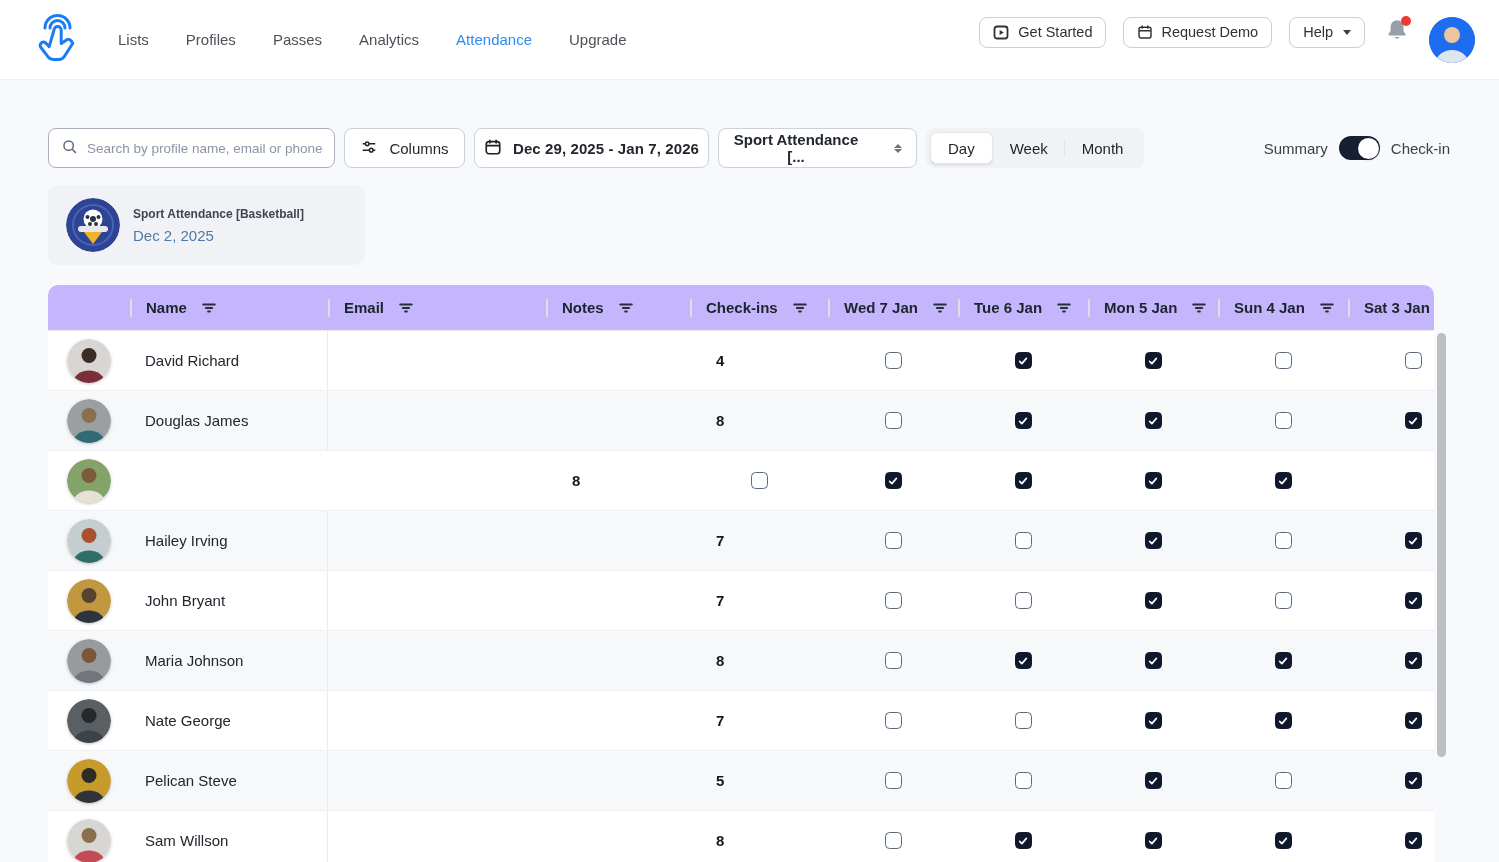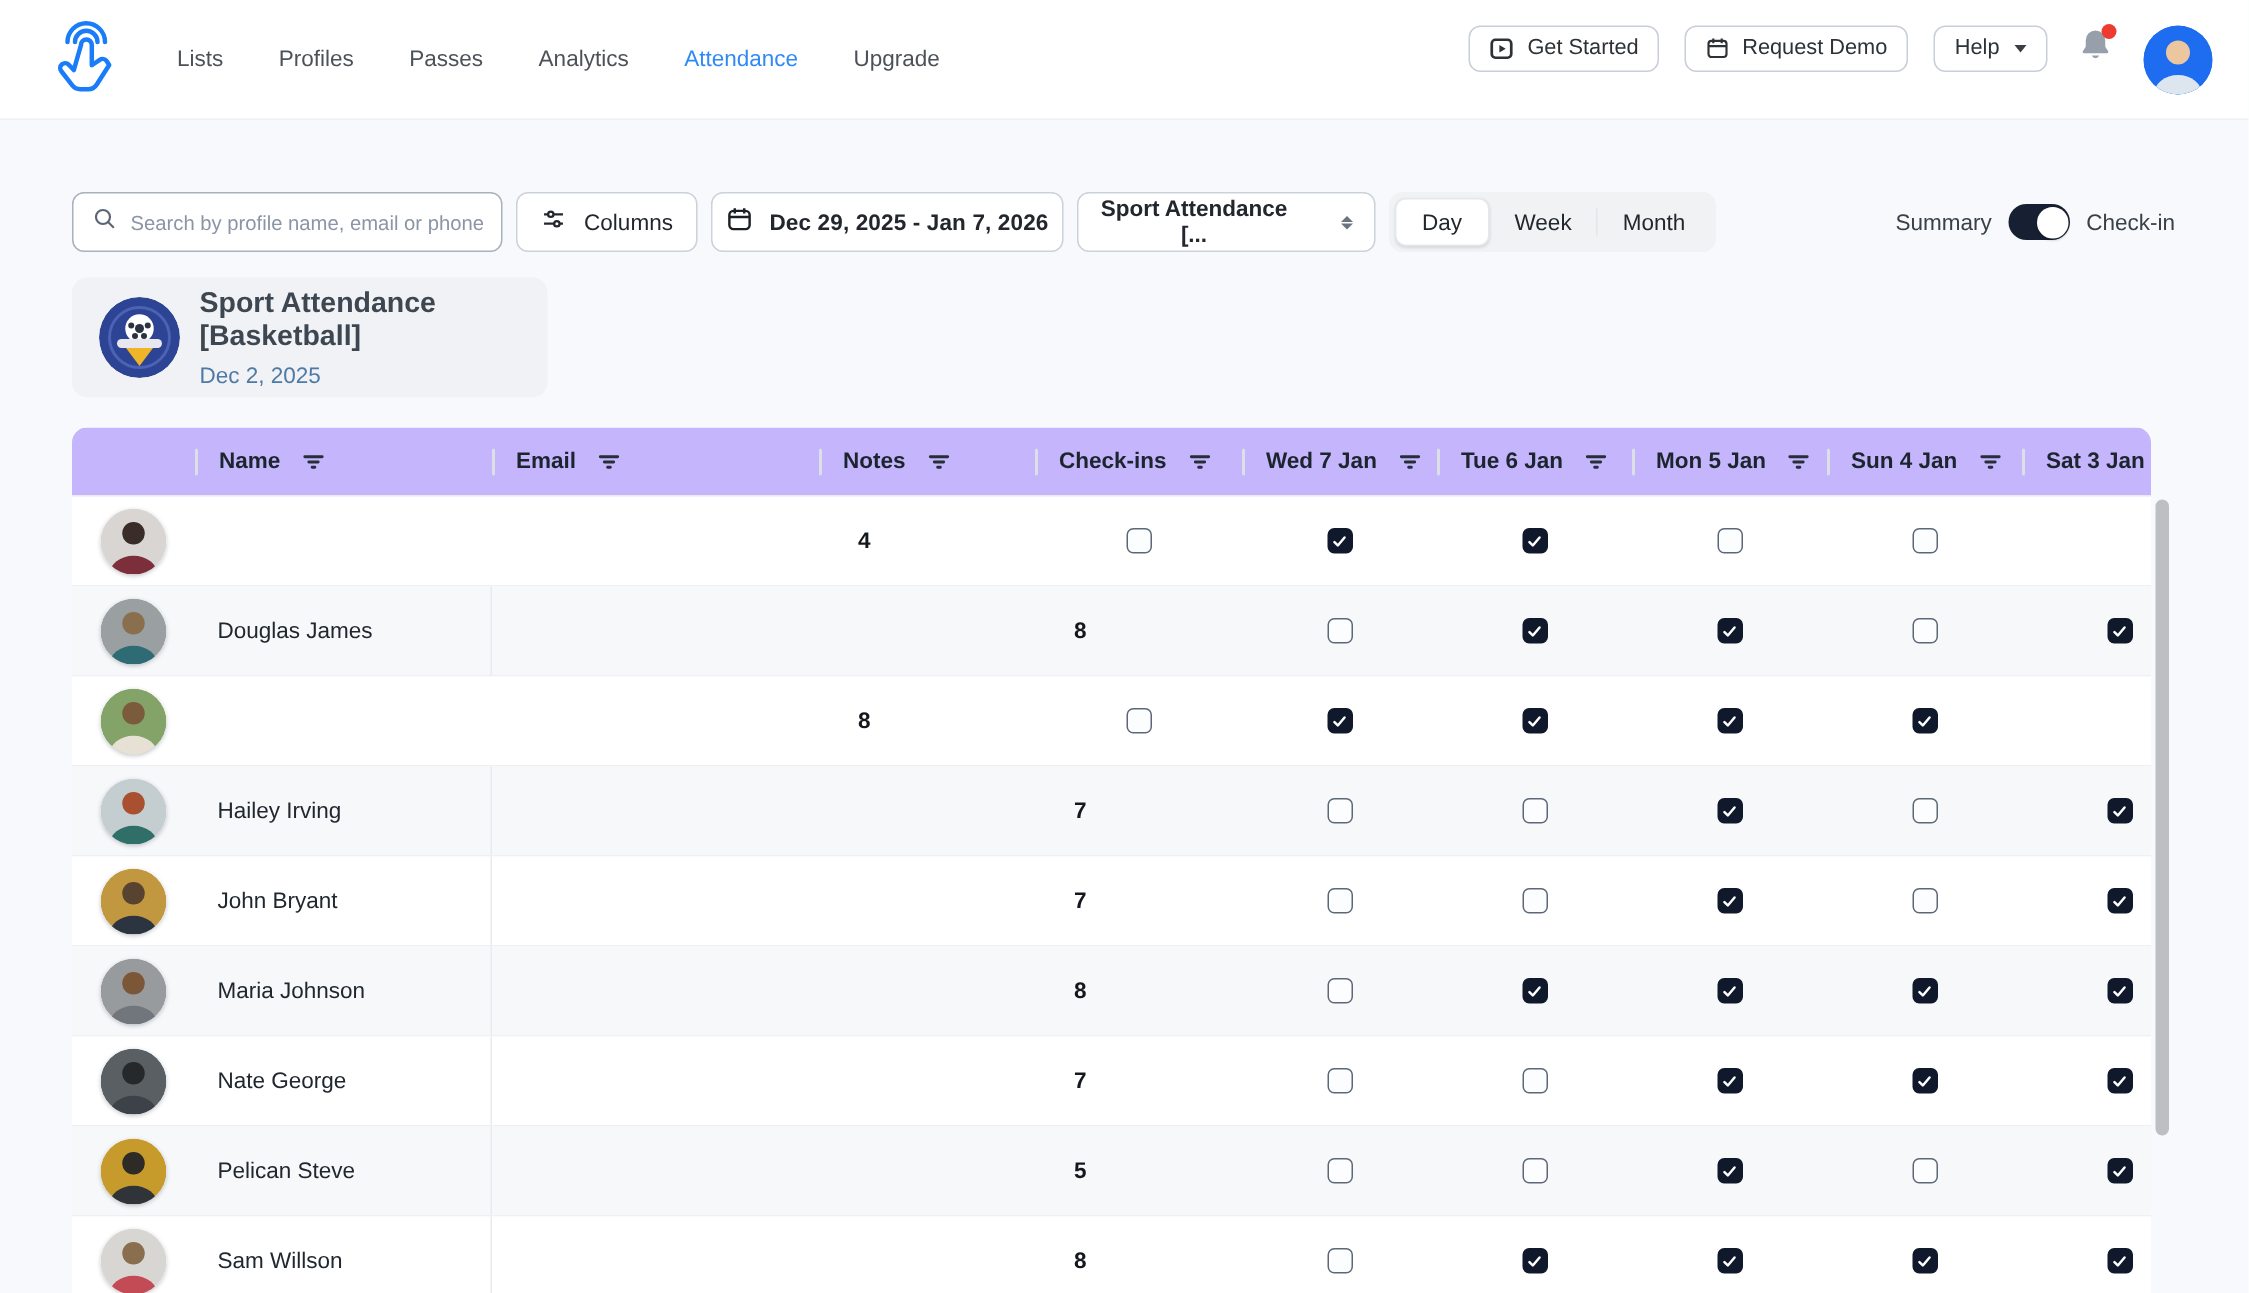--- a/index.html
+++ b/index.html
@@ -64,21 +64,21 @@
   .seg-item:not(.active):not(:last-child)::after { content:""; position:absolute; right:0; top:7px; height:18px; width:1px; background:#e2e5e9; }
   .mode-toggle { margin-left:auto; display:flex; align-items:center; gap:11px; font-size:15px; color:#3a4048; }
   .switch { width:41px; height:24px; border-radius:12px; background:#172033; position:relative; cursor:pointer; }
   .switch .knob { position:absolute; top:1.5px; left:19.5px; width:21px; height:21px; background:#fff; border-radius:50%; box-shadow:0 1px 2px rgba(0,0,0,.25); }
   
   .event-card {
     position:absolute; left:48px; top:185px; width:317px; height:80px;
     background:#f1f2f5; border-radius:10px; display:flex; align-items:center; padding:0 18px; gap:13px;
   }
   .event-badge { width:54px; height:54px; border-radius:50%; overflow:hidden; flex:0 0 auto; }
-  .event-title { font-size:19px; font-weight:700; color:#3d4752; margin-bottom:6px; }
+  .event-title { font-size:12px; font-weight:700; color:#3d4752; margin-bottom:6px; }
   .event-date { font-size:15px; color:#4e7aa5; }
   
   .table-wrap {
     position:absolute; left:48px; top:285px; width:1386px; height:577px;
     background:#fff; border-radius:10px 10px 0 0; overflow:hidden;
   }
   .trow, .thead {
     display:grid;
     grid-template-columns:82px 198px 218px 144px 138px 130px 130px 130px 130px 130px;
     align-items:center; width:1430px;
@@ -309,20 +309,21 @@
     </div>
   <div>
       <div class="trow">
         <div class="td c-avatar">
           <div class="avatar"><svg viewBox="0 0 44 44" width="44" height="44">
               <circle cx="22" cy="22" r="22" fill="#d9d5d2"></circle>
               <circle cx="22" cy="16.5" r="7.5" fill="#3a2c26"></circle>
               <path d="M6 44 a16 12.5 0 0 1 32 0 z" fill="#7c2f3a"></path>
             </svg></div>
         </div>
+        <div class="td c-name">David Richard</div>
         <div class="td c-email"></div>
         <div class="td c-notes"></div>
         <div class="td c-checkins">4</div>
         <div class="td c-day">
           <span class="cb"></span>
         </div>
         <div class="td c-day">
           <span class="cb checked">
             <svg width="12" height="12" viewBox="0 0 16 16" fill="none" stroke="#ffffff" stroke-width="2.2" stroke-linecap="round" stroke-linejoin="round">
               <path d="M3.5 8.5 L6.5 11.5 L12.5 4.5"></path>

